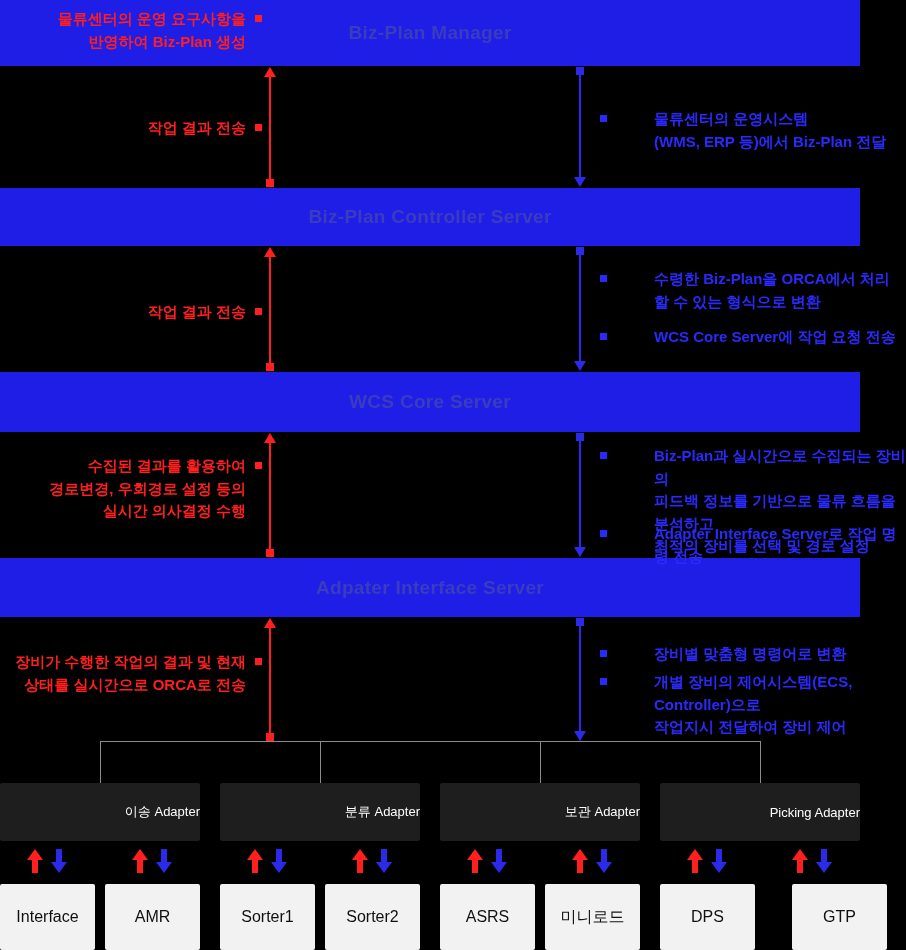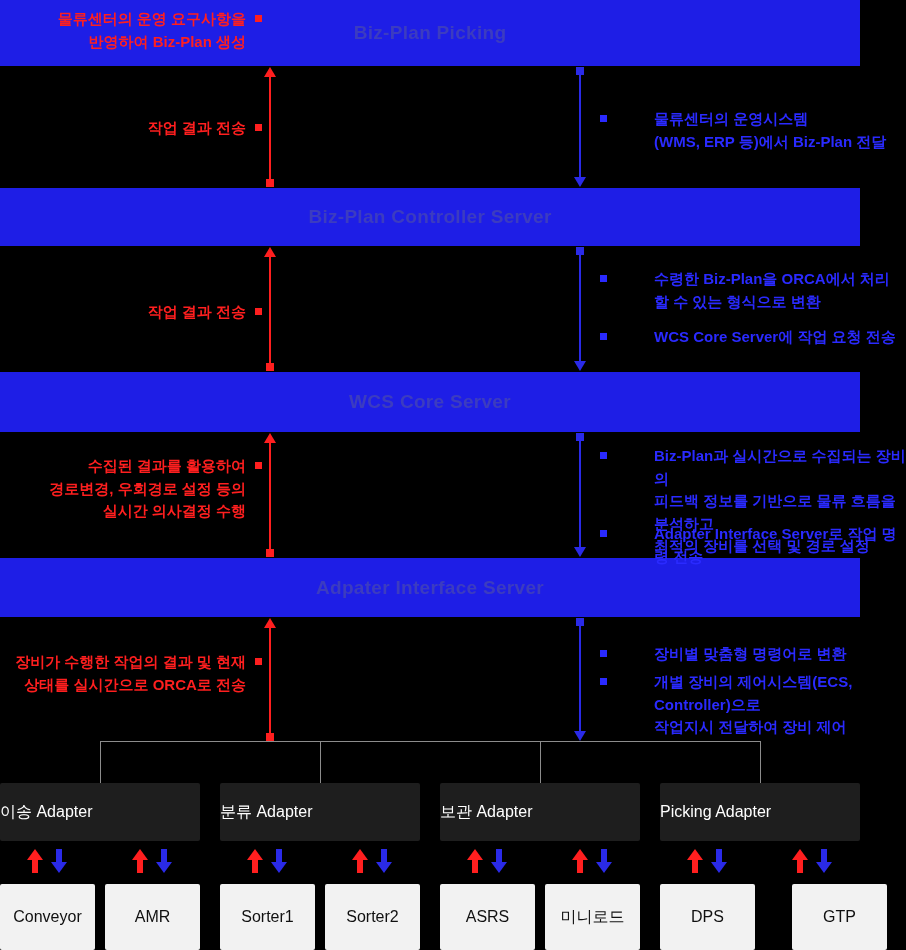--- a/index.html
+++ b/index.html
@@ -34,22 +34,22 @@
   .varrow.red .shaft, .varrow.red .sq { background:var(--red,#ff1f1f); }
   .varrow.red .head-up { border-bottom-color:var(--red,#ff1f1f); }
   .varrow.blue .shaft, .varrow.blue .sq { background:var(--arrow_blue,#2a2ae8); }
   .varrow.blue .head-down { border-top-color:var(--arrow_blue,#2a2ae8); }
 
   
   .line { position:absolute; background:var(--connector,#8c8c8c); }
 
   
   .adapter { position:absolute; top:783px; width:200px; height:58px; background:var(--adapter_bg,#1e1e1e);
-             color:var(--adapter_text,#fff); display:flex; align-items:center; justify-content:flex-start;
-             font-size:16px; font-weight:500; border-radius:2px; }
+             color:var(--adapter_text,#fff); display:flex; align-items:center; justify-content:flex-end;
+             font-size:13px; font-weight:500; border-radius:2px; }
 
   
   .sarrow { position:absolute; top:849px; width:16px; height:24px; display:flex; flex-direction:column; align-items:center; }
   .sarrow .sshaft { width:6px; flex:1; }
   .sarrow .shead { width:0; height:0; border-left:8px solid transparent; border-right:8px solid transparent; }
   .sarrow.up .shead { border-bottom:11px solid var(--red,#ff1f1f); }
   .sarrow.up .sshaft { background:var(--red,#ff1f1f); }
   .sarrow.down .shead { border-top:11px solid var(--arrow_blue,#2a2ae8); }
   .sarrow.down .sshaft { background:var(--arrow_blue,#2a2ae8); }
 
@@ -57,21 +57,21 @@
   .device { position:absolute; top:884px; width:95px; height:66px; background:var(--device_bg,#f2f2f2);
             color:var(--device_text,#101010); display:flex; align-items:center; justify-content:center;
             font-size:16px; font-weight:400; border-radius:2px; }
 </style>
 </head>
 <body>
 
 <div class="canvas">
 
   <div class="bar" style="top:0;height:66px">
-    <span class="bar-title">Biz-Plan Picking</span>
+    <span class="bar-title">Biz-Plan Manager</span>
   </div>
   <div class="bar" style="top:188px;height:58px">
     <span class="bar-title">Biz-Plan Controller Server</span>
   </div>
   <div class="bar" style="top:372px;height:60px">
     <span class="bar-title">WCS Core Server</span>
   </div>
   <div class="bar" style="top:558px;height:59px">
     <span class="bar-title">Adpater Interface Server</span>
   </div>
@@ -264,21 +264,21 @@
   <div class="sarrow up" style="left:792px">
       <div class="shead"></div>
       <div class="sshaft"></div>
     </div>
   <div class="sarrow down" style="left:816px">
       <div class="sshaft"></div>
       <div class="shead"></div>
     </div>
 
   <div class="device" style="left:0">
-    <span>Conveyor</span>
+    <span>Interface</span>
   </div>
   <div class="device" style="left:105px">
     <span>AMR</span>
   </div>
   <div class="device" style="left:220px">
     <span>Sorter1</span>
   </div>
   <div class="device" style="left:325px">
     <span>Sorter2</span>
   </div>

